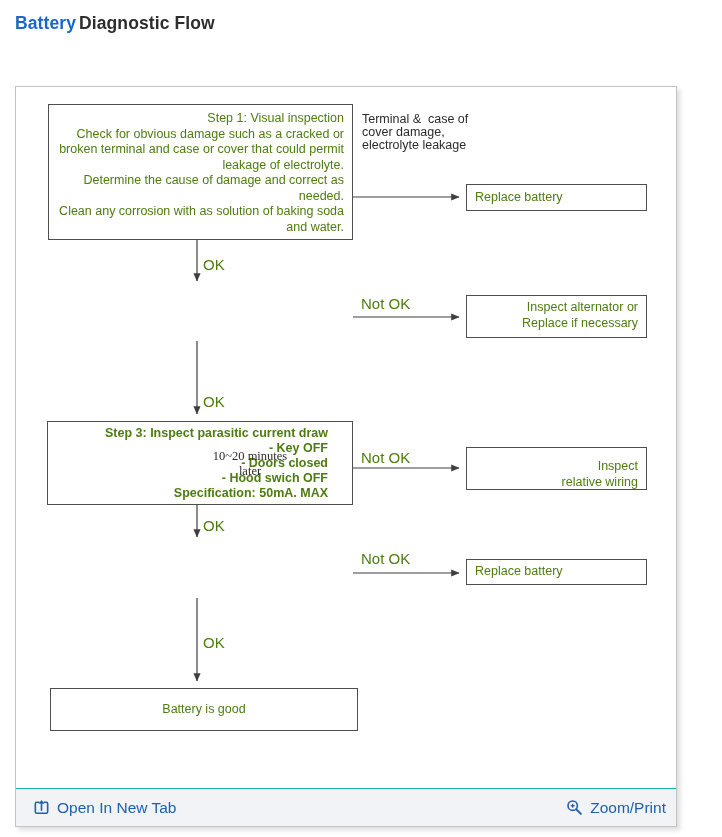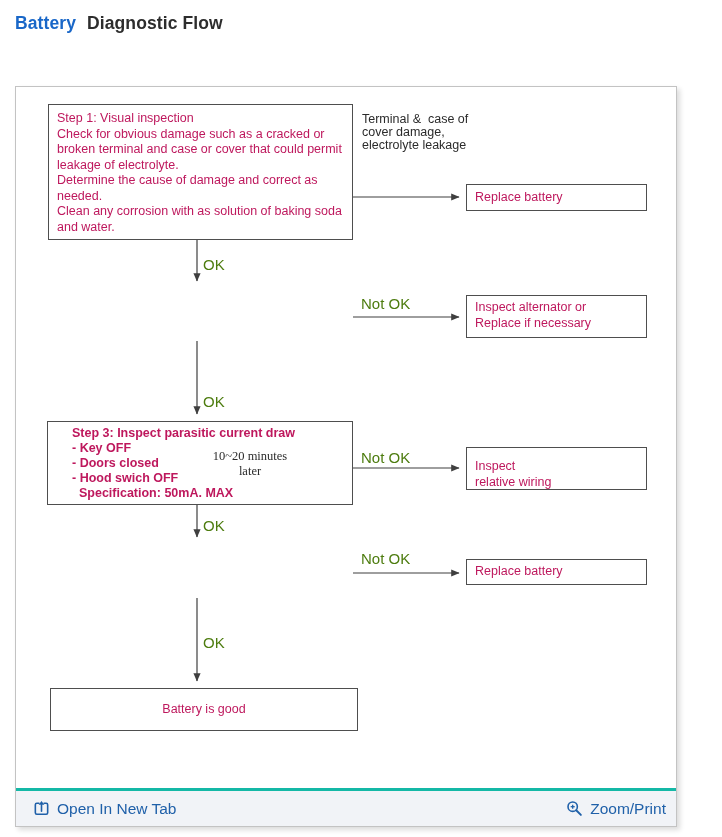--- a/index.html
+++ b/index.html
@@ -7,33 +7,33 @@
   .screen {
     position:relative; width:722px; height:837px;
     font-family:"Liberation Sans", sans-serif;
     background:#ffffff; overflow:hidden;
   }
   
   .page-title {
     position:absolute; left:15px; top:13px;
     font-size:17.5px; font-weight:bold; color:#2d2d2d; letter-spacing:0.1px;
   }
-  .page-title .accent { color:#1967c8; margin-right:11px; }
+  .page-title .accent { color:#1967c8; margin-right:3px; }
   
   .panel {
     position:absolute; left:15px; top:86px; width:662px; height:741px;
     background:#ffffff; border:1px solid #c3c3c3;
     box-shadow:3px 3px 5px rgba(0,0,0,0.14);
   }
   
   .fc { position:absolute; left:0; top:0; width:722px; height:837px; pointer-events:none; }
   .fc * { pointer-events:auto; }
   .box {
     position:absolute; background:#fff; border:1px solid #4e4e4e;
-    color:#be185d; font-size:12.5px; line-height:15.5px; white-space:pre-wrap;
+    color:#4d7c0f; font-size:12.5px; line-height:15.5px; white-space:pre-wrap;text-align:right;
   }
   .note {
     position:absolute; color:#2b2b2b; font-size:12.5px; line-height:13px; white-space:pre-wrap;
   }
   .lbl {
     position:absolute; color:#4d7c0f; font-size:15px; white-space:nowrap;
   }
   #step1 { left:48px; top:104px; width:305px; height:136px; padding:6px 8px 5px; }
   #side-note1 { left:362px; top:113px; width:140px; }
   #action1 { left:466px; top:184px; width:181px; height:27px; display:flex; align-items:center; padding:0 8px; }
@@ -49,21 +49,21 @@
   #ok3 { left:203px; top:517px; }
   #step4 { left:47px; top:544px; width:306px; height:54px; padding:7px 8px 4px; line-height:15px; }
   #notok4 { left:361px; top:550px; }
   #action4 { left:466px; top:559px; width:181px; height:26px; display:flex; align-items:center; padding:0 8px; }
   #ok4 { left:203px; top:634px; }
   #result { left:50px; top:688px; width:308px; height:43px; display:flex; align-items:center; justify-content:center; }
   svg.arrows { position:absolute; left:0; top:0; width:722px; height:837px; pointer-events:none; }
   
   .footer {
     position:absolute; left:0; right:0; bottom:0; height:38px;
-    background:#f1f3f7; border-top:3px solid #14b8a6;
+    background:#f1f3f7; border-top:1px solid #14b8a6;
     display:flex; align-items:center; justify-content:space-between;
     padding:0 10px 0 17px;
   }
   .flink {
     display:flex; align-items:center; gap:7px;
     color:#1f60a9; font-size:15.5px; text-decoration:none; cursor:pointer;
   }
   .flink svg { display:block; }
 </style>
 </head>

